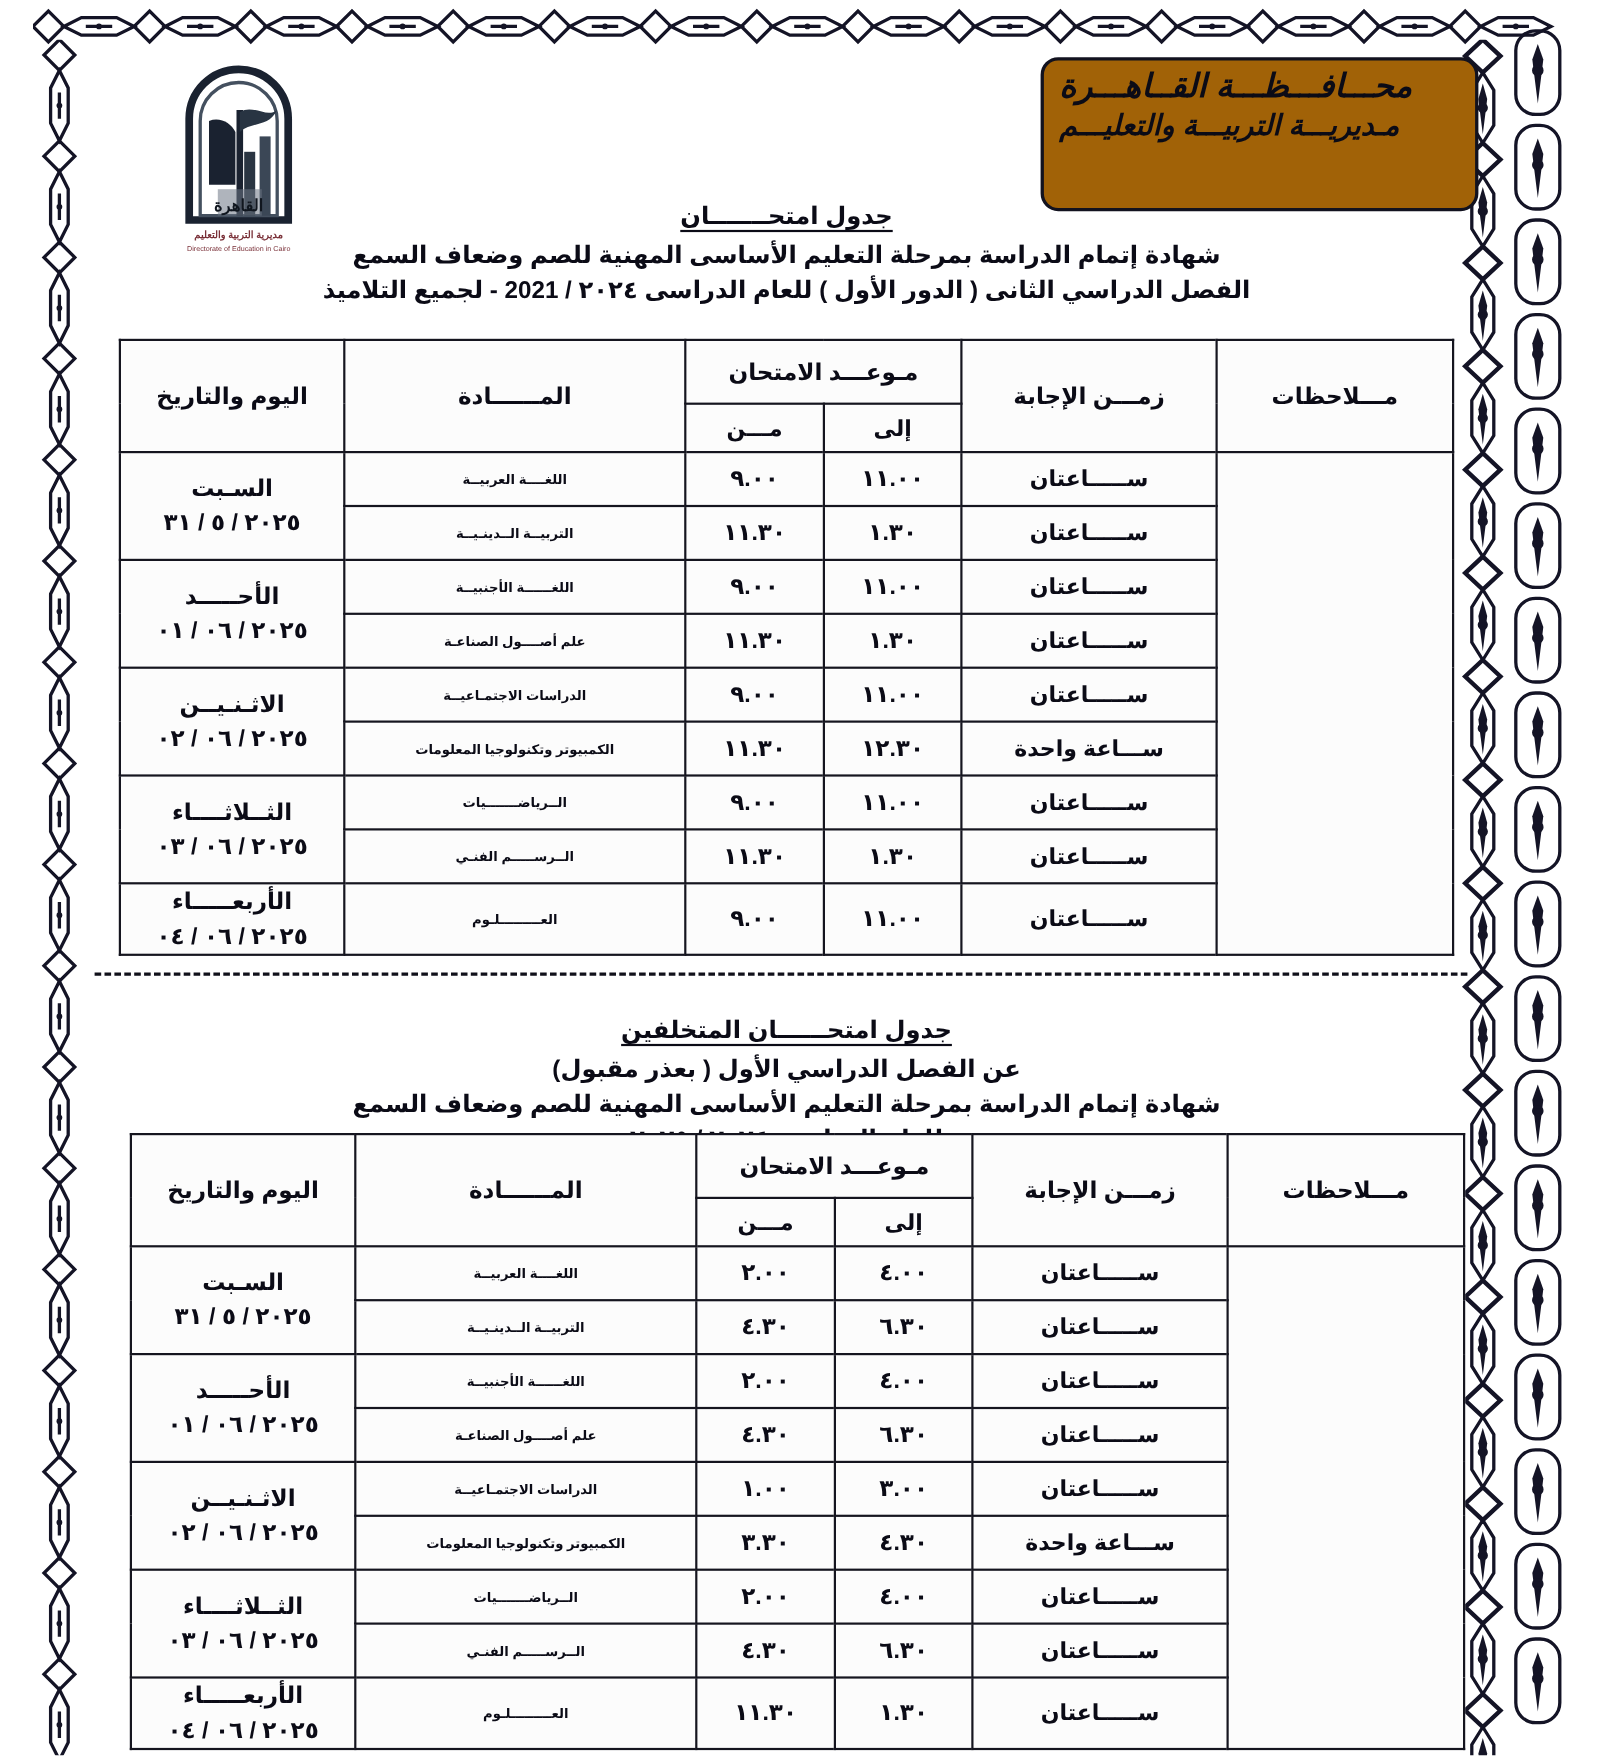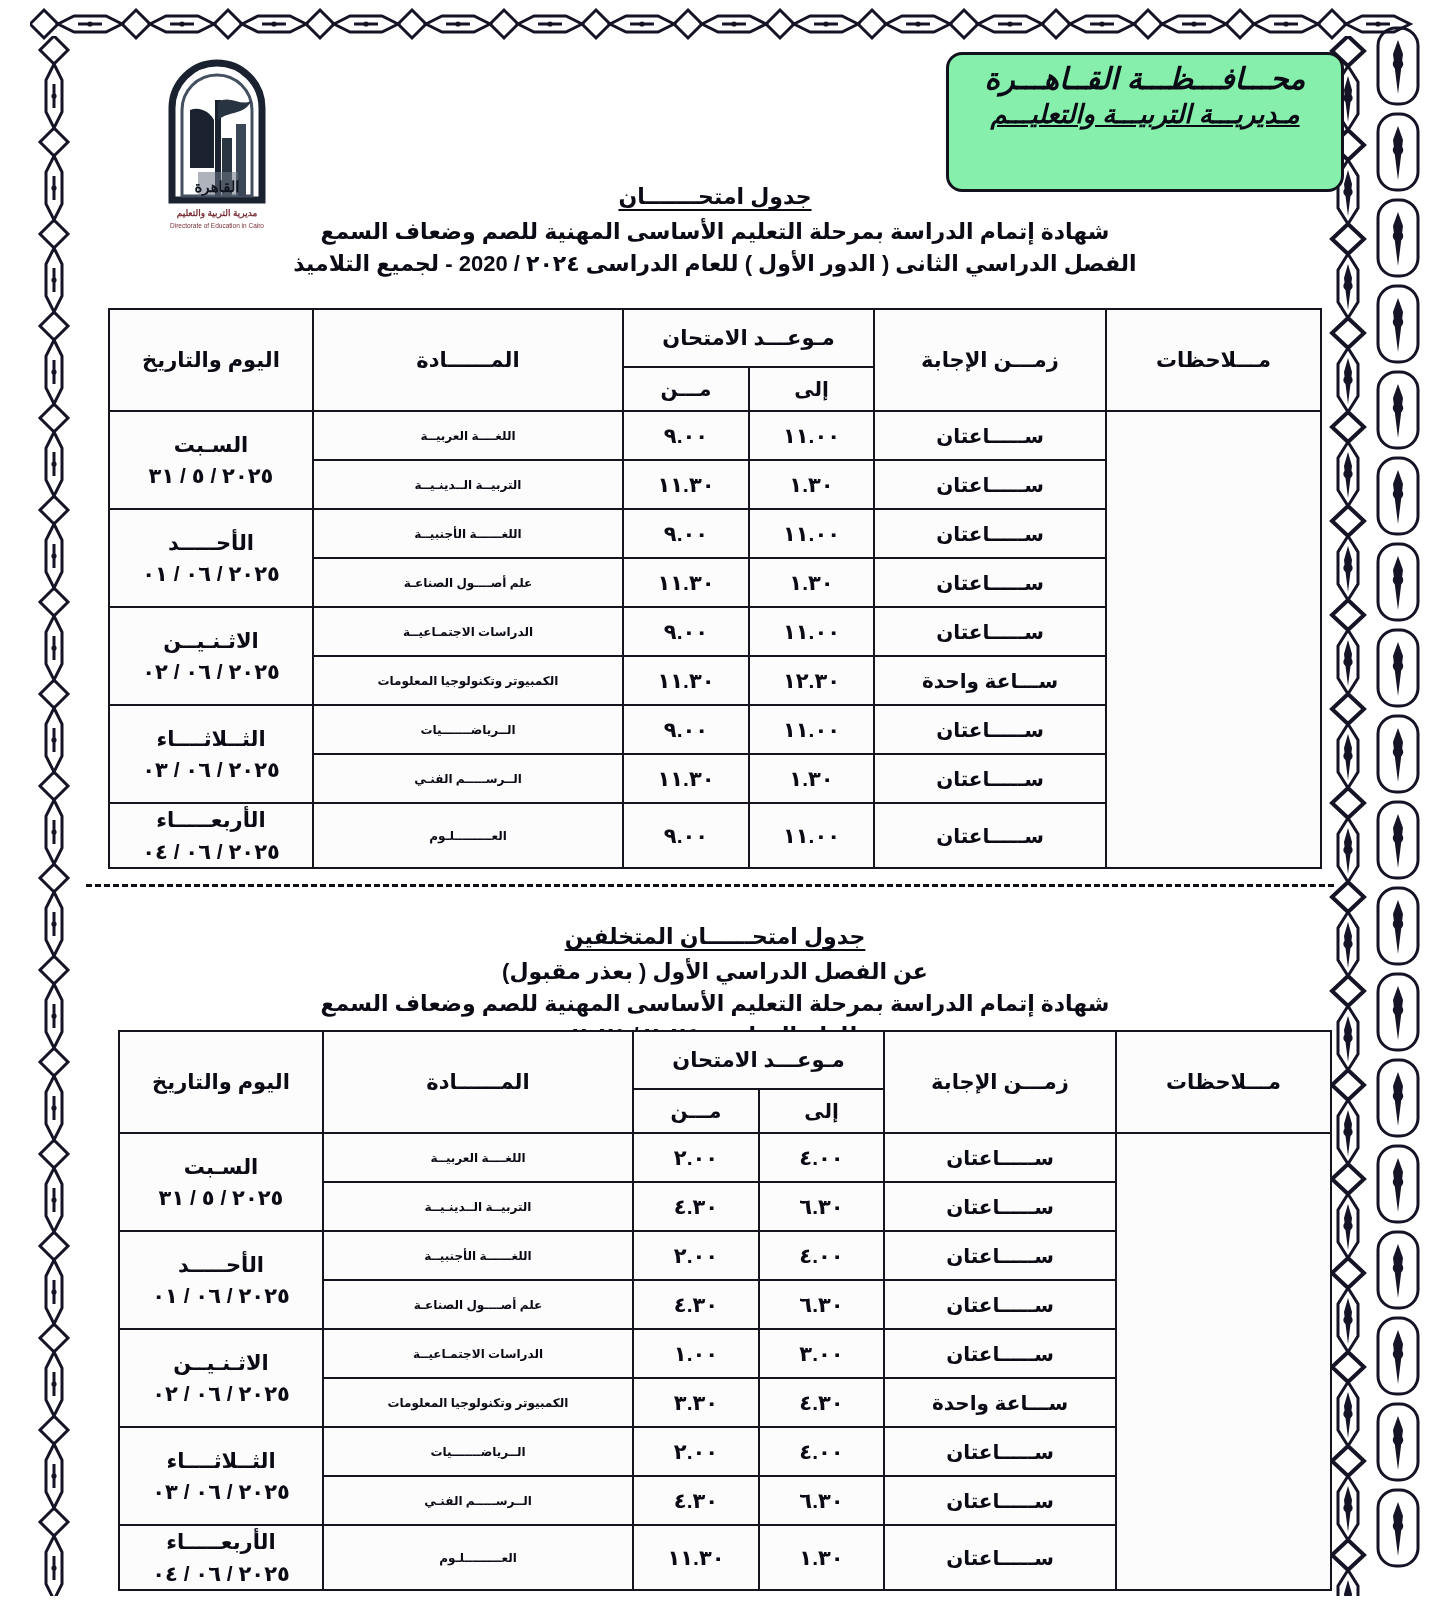--- a/index.html
+++ b/index.html
@@ -35,30 +35,30 @@
     position:absolute;left:138px;top:50px;width:158px;height:185px;text-decoration:underline;
   }
   .logo svg{display:block;}
 
   
   .gov-box{
     position:absolute;left:946px;top:52px;width:398px;height:140px;
     border:3px solid #12121f;border-radius:16px;
     box-sizing:border-box;
     padding:6px 14px 4px 14px;
-    background:#86efac;
-    text-align:center;
+    background:#a16207;
+    text-align:left;
   }
   .gov-l1{
     font-size:30px;font-weight:bold;font-style:italic;letter-spacing:2px;
     line-height:1.22;white-space:nowrap;
   }
   .gov-l2{
     font-size:26px;font-weight:bold;font-style:italic;letter-spacing:1px;
-    line-height:1.25;white-space:nowrap;text-decoration:underline;
+    line-height:1.25;white-space:nowrap;
   }
   .gov-l3{
     font-size:23px;font-weight:bold;line-height:1.3;white-space:nowrap;
   }
 
   
   .title-block{
     position:absolute;left:110px;width:1210px;text-align:center;
   }
   .t1{top:184px;}
@@ -282,21 +282,21 @@
   </div>
 
   <div class="gov-box">
     <div class="gov-l1">محـــافـــظـــة القــاهـــرة</div>
     <div class="gov-l2">مـديريـــة التربيـــة والتعليـــم</div>
   </div>
 
   <div class="title-block t1">
     <div><span class="t-main">جدول امتحـــــــان</span></div>
     <div class="t-sub">شهادة إتمام الدراسة بمرحلة التعليم الأساسى المهنية للصم وضعاف السمع</div>
-    <div class="t-sub2">الفصل الدراسي الثانى ( الدور الأول ) للعام الدراسى ٢٠٢٤ / 2020 - لجميع التلاميذ</div>
+    <div class="t-sub2">الفصل الدراسي الثانى ( الدور الأول ) للعام الدراسى ٢٠٢٤ / 2021 - لجميع التلاميذ</div>
   </div>
 
   <table class="sched tbl1">
     <colgroup>
       <col class="c-notes">
         <col class="c-dur">
         <col class="c-to">
         <col class="c-from">
         <col class="c-subj">
         <col class="c-day">

